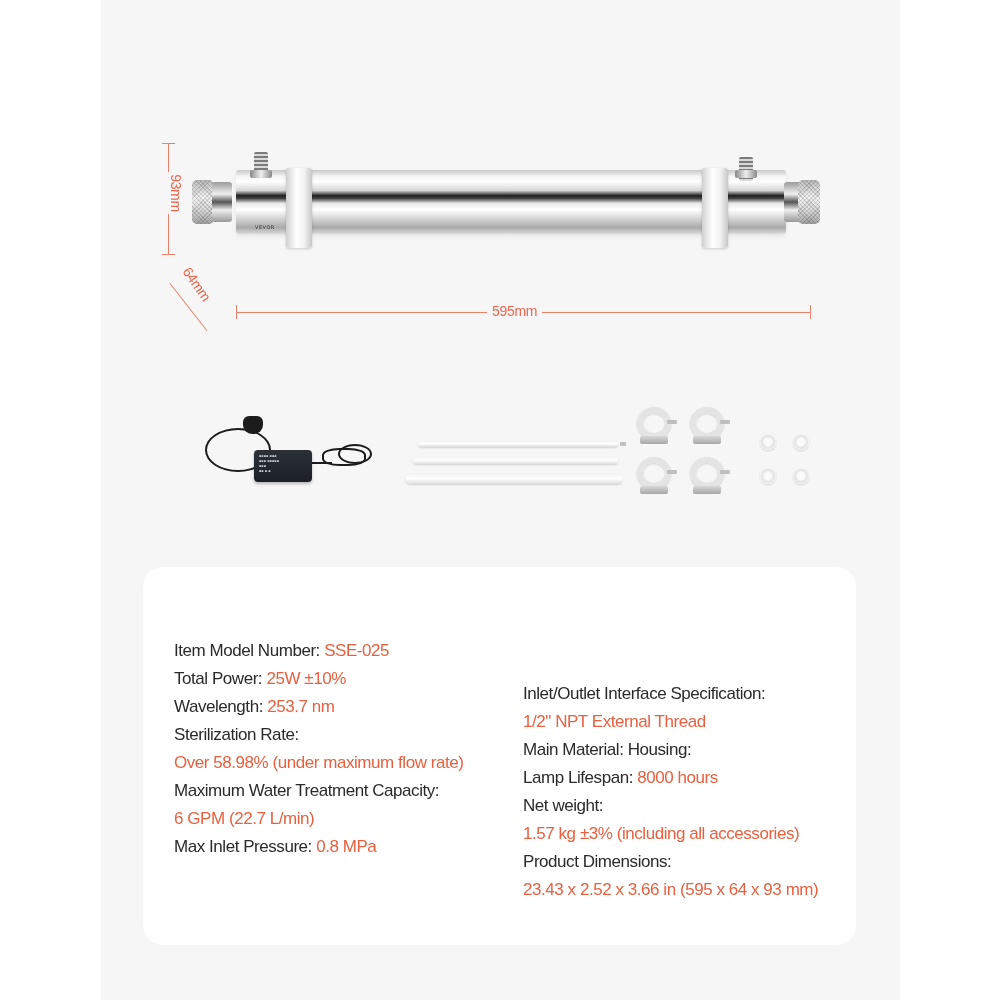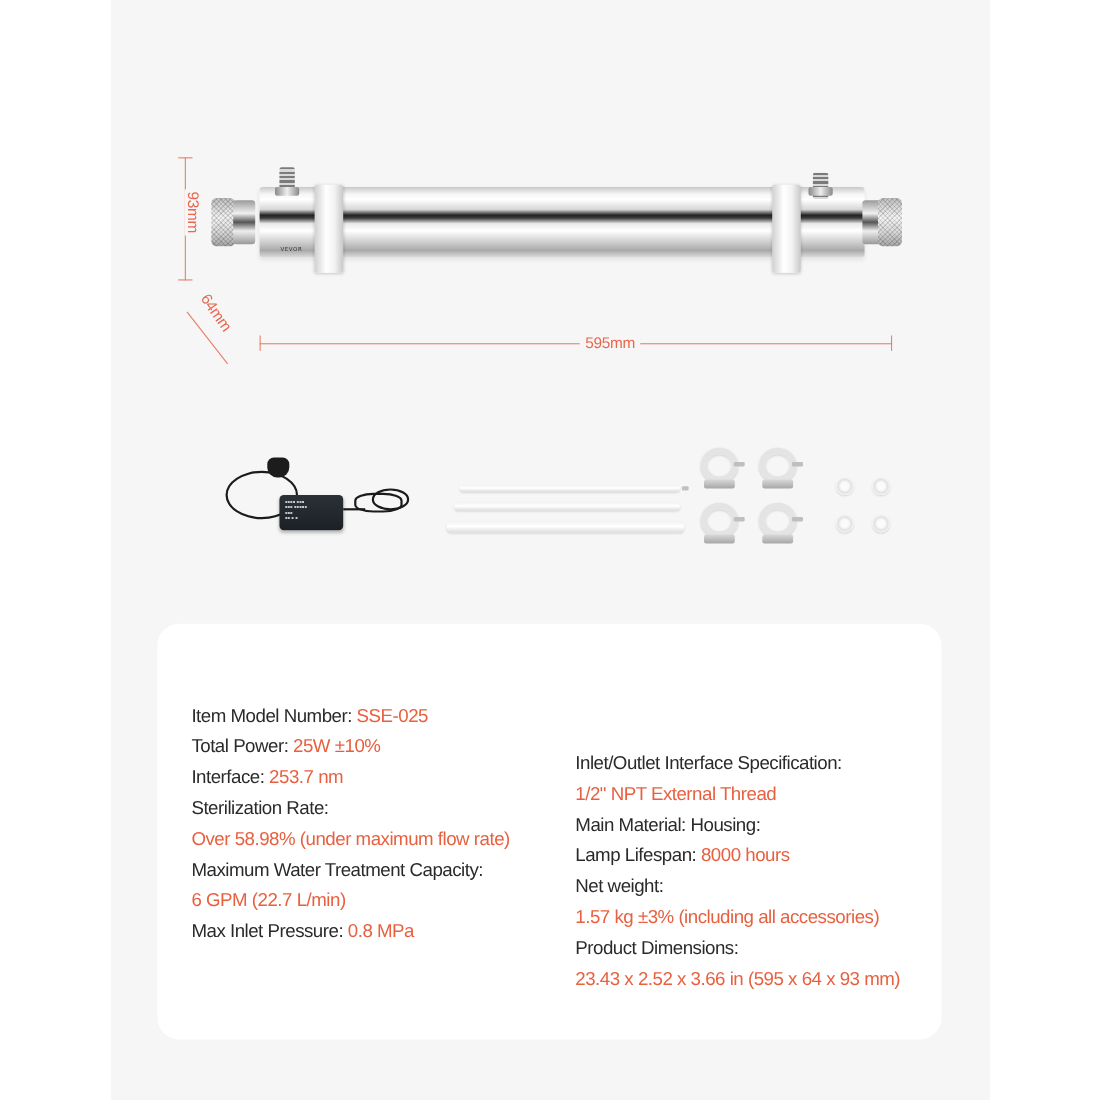--- a/index.html
+++ b/index.html
@@ -9,21 +9,21 @@
       font-family: "Liberation Sans", "DejaVu Sans", sans-serif;
     }
     .panel {
       position: absolute; left: 101px; top: 0; width: 799px; height: 1000px;
       background: #f6f6f6;
     }
     
     .dim-line { position: absolute; background: #e8806a; }
     .dim-text {
       position: absolute; color: #e8674e; font-size: 14px; letter-spacing: -0.3px;
-      background: #f6f6f6; padding: 0 5px; white-space: nowrap; margin-left: 40px;
+      background: #f6f6f6; padding: 0 5px; white-space: nowrap;
     }
     .dim-vert-text {
       position: absolute; left: 155px; top: 185px; transform: rotate(90deg);
       transform-origin: center; color: #e8674e; font-size: 14px; letter-spacing: -0.3px;
       background: #f6f6f6; padding: 0 2px; white-space: nowrap;
     }
     .dim-diag-text {
       position: absolute; left: 178px; top: 276px; transform: rotate(55deg);
       color: #e8674e; font-size: 14px; letter-spacing: -0.3px; white-space: nowrap;
     }
@@ -187,21 +187,21 @@
   <div class="oring" style="left:760px;top:434px;"></div>
   <div class="oring" style="left:793px;top:434px;"></div>
   <div class="oring" style="left:760px;top:468px;"></div>
   <div class="oring" style="left:793px;top:468px;"></div>
 </div>
 
 <div class="card">
   <div class="col col-left">
     <div class="row"><span>Item Model Number: </span><span class="val">SSE-025</span></div>
     <div class="row"><span>Total Power: </span><span class="val">25W ±10%</span></div>
-    <div class="row"><span>Interface: </span><span class="val">253.7 nm</span></div>
+    <div class="row"><span>Wavelength: </span><span class="val">253.7 nm</span></div>
     <div class="row"><span>Sterilization Rate:</span></div>
     <div class="row"><span class="val">Over 58.98% (under maximum flow rate)</span></div>
     <div class="row"><span>Maximum Water Treatment Capacity:</span></div>
     <div class="row"><span class="val">6 GPM (22.7 L/min)</span></div>
     <div class="row"><span>Max Inlet Pressure: </span><span class="val">0.8 MPa</span></div>
   </div>
 
   <div class="col col-right">
     <div class="row"><span>Inlet/Outlet Interface Specification:</span></div>
     <div class="row"><span class="val">1/2" NPT External Thread</span></div>

